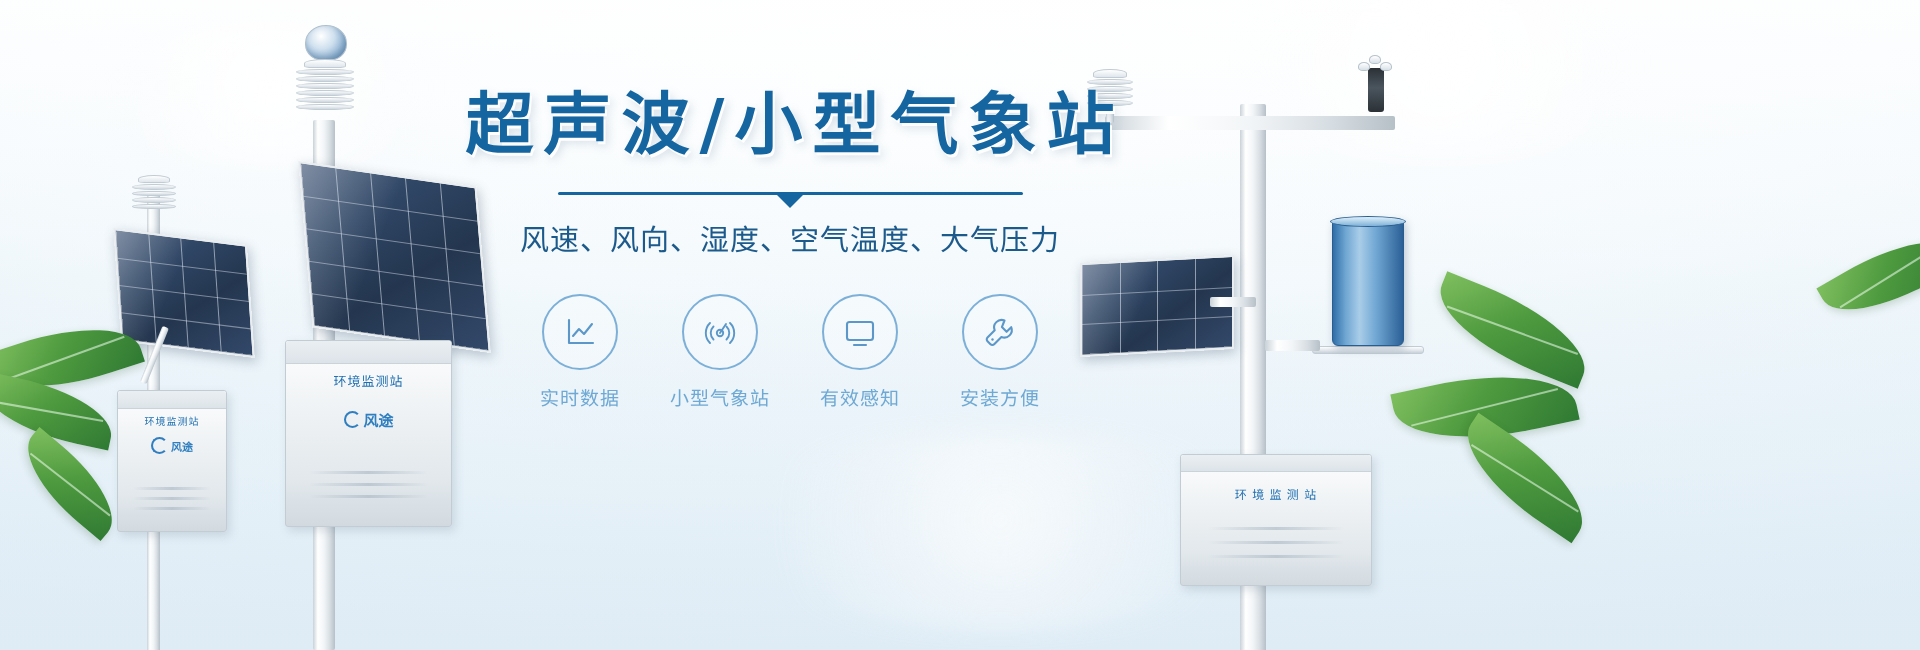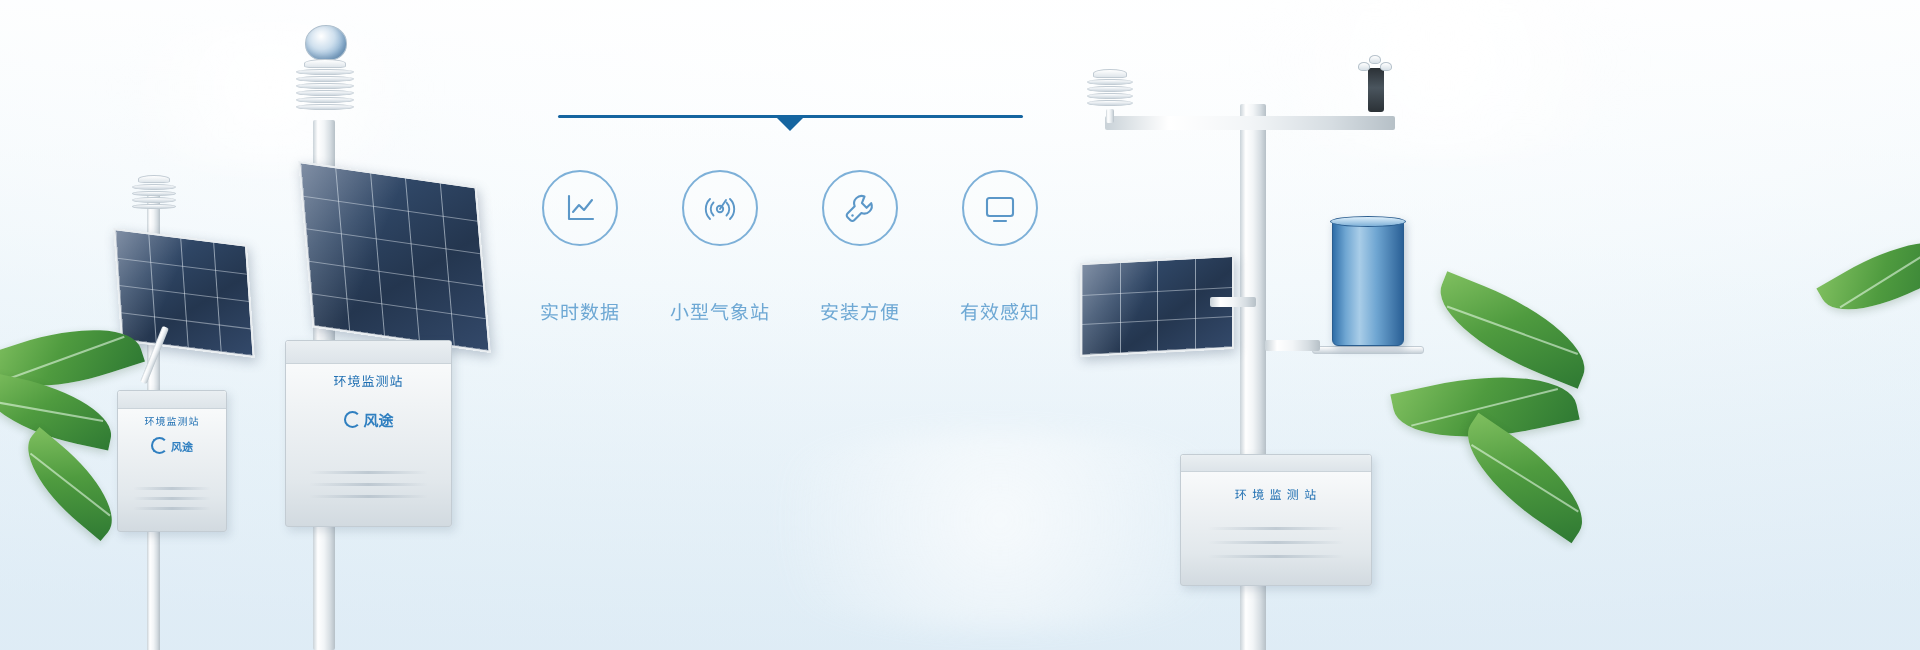--- a/index.html
+++ b/index.html
@@ -182,21 +182,21 @@
   }
   .f-circle{
     width:72px;height:72px;border-radius:50%;
     border:2px solid #7db0d8;
     display:flex;align-items:center;justify-content:center;
     background:rgba(255,255,255,.25);
   }
   .f-circle svg{display:block;}
   .f-label{
     font-family:"DejaVu Sans","Liberation Sans",sans-serif;
-    font-size:19px;color:#6ea8d4;letter-spacing:1px;white-space:nowrap;margin-top:38px;
+    font-size:19px;color:#6ea8d4;letter-spacing:1px;white-space:nowrap;
   }
 </style>
 </head>
 <body>
 
 <div class="banner">
 
   <div class="sky-wash"></div>
   <div class="cloud" style="left:60px;top:20px;width:420px;height:150px;"></div>
   <div class="cloud" style="left:1180px;top:-20px;width:520px;height:180px;"></div>
@@ -329,26 +329,28 @@
   <div class="leaf" style="left:-10px;top:330px;width:150px;height:56px;transform:rotate(-18deg);"></div>
   <div class="leaf" style="left:-20px;top:385px;width:135px;height:52px;transform:rotate(12deg);"></div>
   <div class="leaf" style="left:10px;top:460px;width:120px;height:48px;transform:rotate(40deg);"></div>
   <div class="leaf" style="left:1430px;top:300px;width:165px;height:60px;transform:rotate(22deg);"></div>
   <div class="leaf" style="left:1395px;top:375px;width:180px;height:64px;transform:rotate(-12deg);"></div>
   <div class="leaf" style="left:1450px;top:450px;width:150px;height:56px;transform:rotate(34deg);"></div>
   <div class="leaf" style="left:1820px;top:250px;width:140px;height:52px;transform:rotate(-30deg);"></div>
 
   <div class="content">
 
+    <h1 class="headline">超声波/小型气象站</h1>
 
     <div class="divider">
       <div class="rule"></div>
       <div class="tri"></div>
     </div>
 
+    <p class="subline">风速、风向、湿度、空气温度、大气压力</p>
 
     <div class="features">
 
       <div class="feature">
         <div class="f-circle">
           <svg width="40" height="40" viewBox="0 0 40 40" fill="none" stroke="#5b97c8" stroke-width="2.1" stroke-linecap="round" stroke-linejoin="round">
             <polyline points="9,8 9,31 33,31"></polyline>
             <polyline points="13,24 19,17 24,22 32,12"></polyline>
           </svg>
         </div>
@@ -365,33 +367,33 @@
             <path d="M26.5 14.5 a9 9 0 0 1 0 13"></path>
             <path d="M30 11 a14 14 0 0 1 0 20"></path>
           </svg>
         </div>
         <span class="f-label">小型气象站</span>
       </div>
 
       <div class="feature">
         <div class="f-circle">
           <svg width="42" height="42" viewBox="0 0 42 42" fill="none" stroke="#5b97c8" stroke-width="2.1" stroke-linecap="round" stroke-linejoin="round">
+            <rect x="8" y="11" width="26" height="18" rx="2.5"></rect>
+            <line x1="15" y1="34" x2="27" y2="34"></line>
+          </svg>
+        </div>
+        <span class="f-label">有效感知</span>
+      </div>
+
+      <div class="feature">
+        <div class="f-circle">
+          <svg width="42" height="42" viewBox="0 0 42 42" fill="none" stroke="#5b97c8" stroke-width="2.1" stroke-linecap="round" stroke-linejoin="round">
             <path d="M25.5 9.5 a7.5 7.5 0 0 0 -9.8 9.8 l-7.2 7.2 a2.6 2.6 0 0 0 0 3.7 l3 3 a2.6 2.6 0 0 0 3.7 0 l7.2 -7.2 a7.5 7.5 0 0 0 9.8 -9.8 l-4.6 4.6 -4.7 -4.7 z"></path>
             <circle cx="13.5" cy="28.5" r="1.2" fill="#5b97c8" stroke="none"></circle>
           </svg>
         </div>
         <span class="f-label">安装方便</span>
       </div>
 
-      <div class="feature">
-        <div class="f-circle">
-          <svg width="42" height="42" viewBox="0 0 42 42" fill="none" stroke="#5b97c8" stroke-width="2.1" stroke-linecap="round" stroke-linejoin="round">
-            <rect x="8" y="11" width="26" height="18" rx="2.5"></rect>
-            <line x1="15" y1="34" x2="27" y2="34"></line>
-          </svg>
-        </div>
-        <span class="f-label">有效感知</span>
-      </div>
-
     </div>
   </div>
 
 </div>
 
 </body></html>

